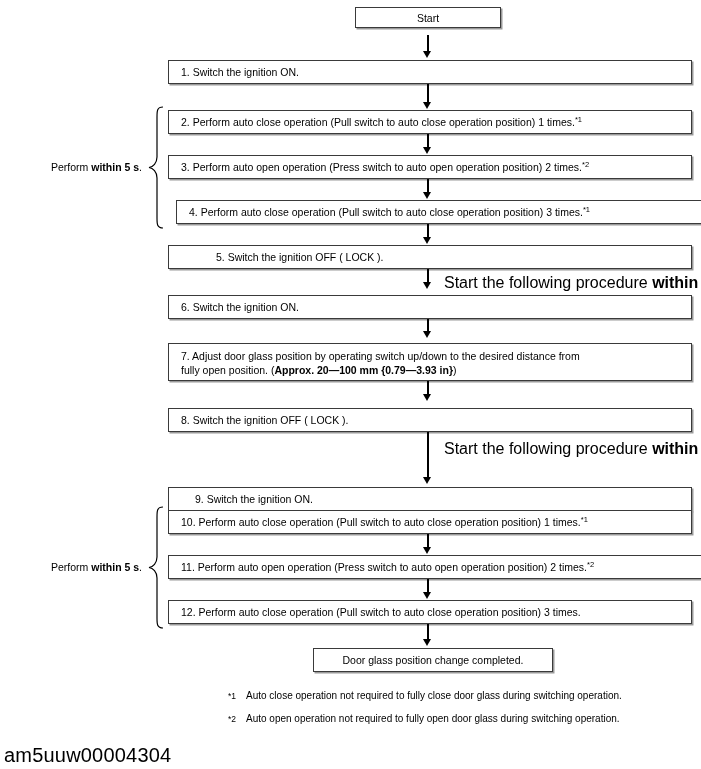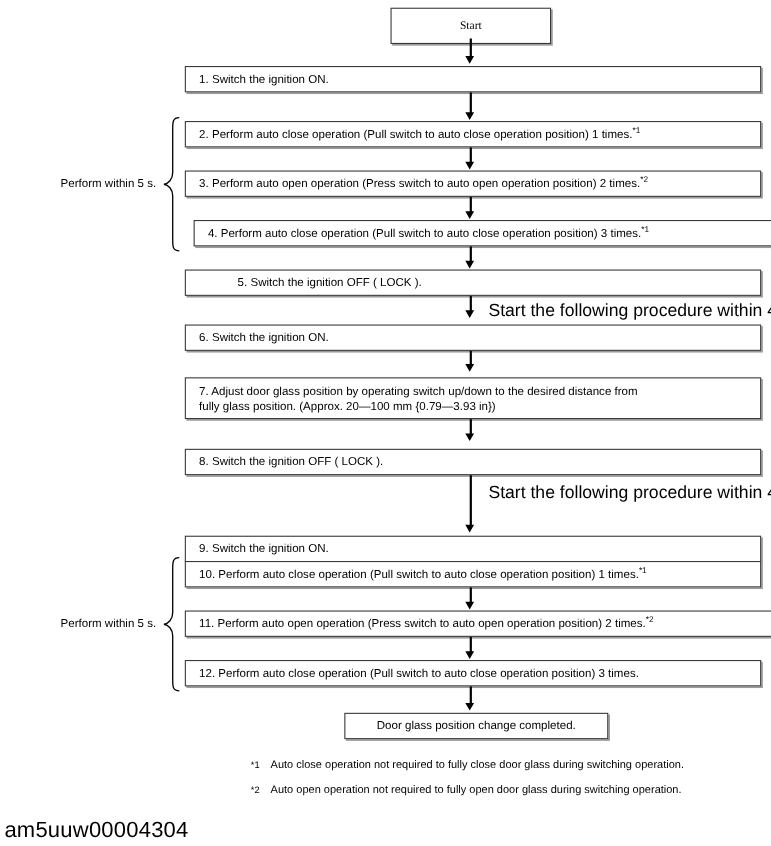--- a/index.html
+++ b/index.html
@@ -102,28 +102,28 @@
     font-size: 20px;
     letter-spacing: 0.2px;
     text-align: right;
   }
 
   sup.star {
     font-size: 7.5px;
     vertical-align: super;
     line-height: 0;
   }
-  b { font-weight: normal; }
+  b { font-weight: bold; }
 </style>
 </head>
 <body>
 
 <div id="page">
 
-  <div class="fbox onel center" style="left:355px; top:7px; width:146px; height:33px;font-family:Liberation Serif, serif;">
+  <div class="fbox onel center" style="left:355px; top:7px; width:146px; height:21px;">
     <span class="txt">Start</span>
   </div>
 
   <div class="conn" style="left:427px; top:35px; height:18px;"></div>
   <div class="arrowhead" style="left:423.3px; top:51px;"></div>
 
   <div class="fbox onel" style="left:168px; top:60px; width:524px; height:24px;">
     <span class="txt">1. Switch the ignition ON.</span>
   </div>
   <div class="conn" style="left:427px; top:84px; height:19px;"></div>
@@ -166,35 +166,35 @@
   </div>
 
   <div class="fbox onel" style="left:168px; top:295px; width:524px; height:24px;">
     <span class="txt">6. Switch the ignition ON.</span>
   </div>
   <div class="conn" style="left:427px; top:319px; height:13px;"></div>
   <div class="arrowhead" style="left:423.3px; top:331px;"></div>
 
   <div class="fbox" style="left:168px; top:343px; width:524px; height:38px; padding-top:5px;">
     <span class="txt">7. Adjust door glass position by operating switch up/down to the desired distance from</span>
-    <span class="txt"><span>fully glass position. (</span><b>Approx. 20—100 mm {0.79—3.93 in}</b><span>)</span></span>
+    <span class="txt"><span>fully open position. (</span><b>Approx. 20—100 mm {0.79—3.93 in}</b><span>)</span></span>
   </div>
   <div class="conn" style="left:427px; top:381px; height:14px;"></div>
   <div class="arrowhead" style="left:423.3px; top:394px;"></div>
 
   <div class="fbox onel" style="left:168px; top:408px; width:524px; height:24px;">
     <span class="txt">8. Switch the ignition OFF ( LOCK ).</span>
   </div>
   <div class="conn" style="left:427px; top:432px; height:46px;"></div>
   <div class="arrowhead" style="left:423.3px; top:477px;"></div>
   <div class="annot" style="left:444px; top:442px;">
     <span>Start the following procedure </span><b>within 43 s</b><span>.</span>
   </div>
 
-  <div class="fbox onel" style="left:168px; top:487px; width:524px; height:24px;">
+  <div class="fbox onel" style="left:168px; top:487px; width:524px; height:24px;padding-left:14px;">
     <span class="txt">9. Switch the ignition ON.</span>
   </div>
   <div class="conn" style="left:427px; top:511px; height:14px;"></div>
   <div class="arrowhead" style="left:423.3px; top:524px;"></div>
 
   <div class="fbox onel" style="left:168px; top:510px; width:524px; height:24px;">
     <span class="txt"><span>10. Perform auto close operation (Pull switch to auto close operation position) 1 times.</span><sup class="star">*1</sup></span>
   </div>
   <div class="conn" style="left:427px; top:534px; height:14px;"></div>
   <div class="arrowhead" style="left:423.3px; top:547px;"></div>

